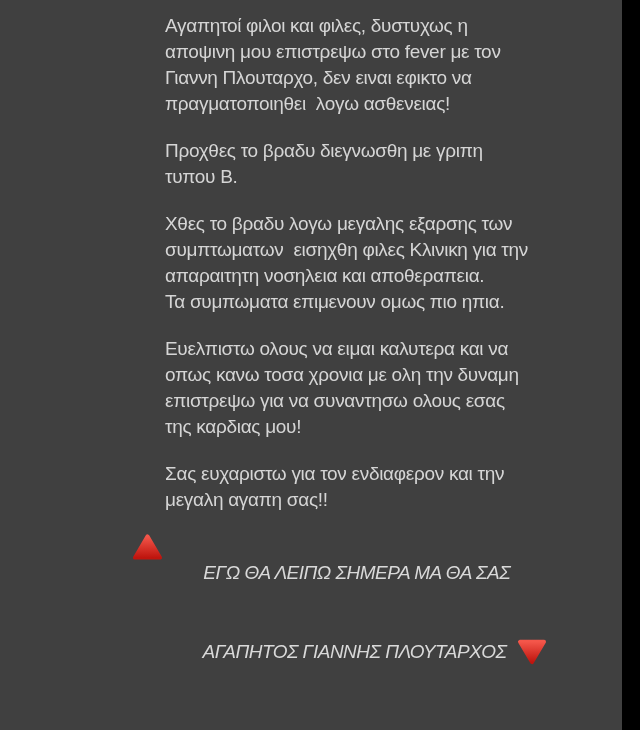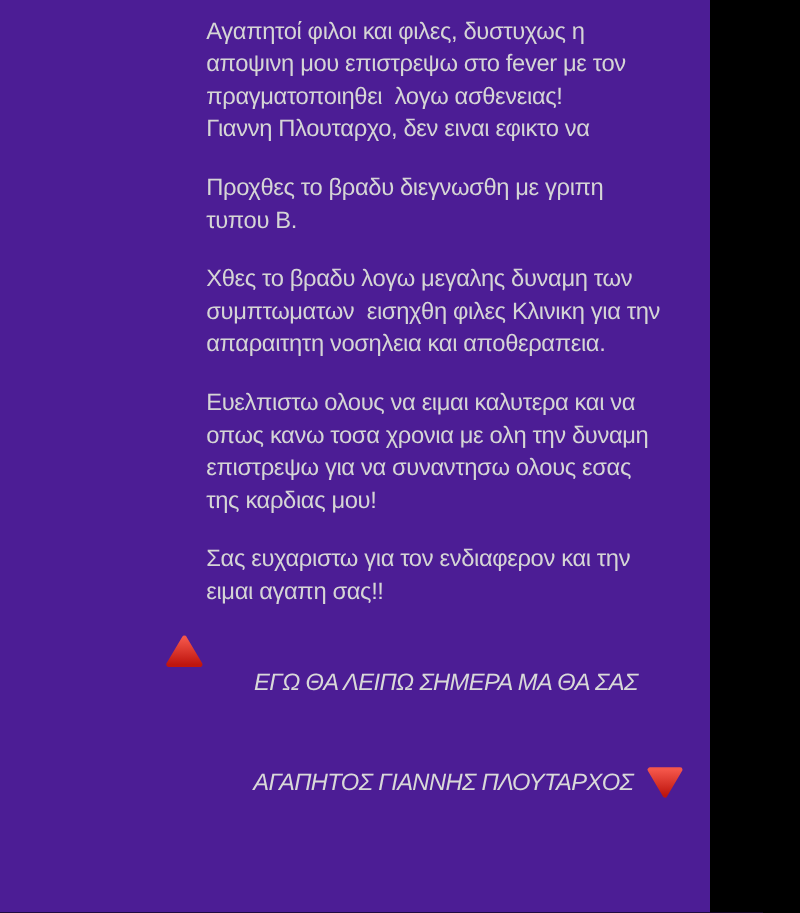--- a/index.html
+++ b/index.html
@@ -1,20 +1,20 @@
 <!DOCTYPE html>
 <html><head>
 <meta charset="utf-8">
 <style>
   html, body { margin: 0; padding: 0; background: #000; }
   .screen {
     position: relative;
-    width: 568px;
+    width: 622px;
     height: 730px;
-    background: #4c1d95;
+    background: #404040;
     overflow: hidden;
     font-family: "Liberation Sans", sans-serif;
   }
   .story {
     position: absolute;
     left: 165px;
     top: 13px;
   }
   .para {
     margin: 0 0 21px 0;
@@ -52,45 +52,46 @@
 </style>
 </head>
 <body>
 
 <div class="screen">
   <div class="story">
 
     <div class="para">
       <div class="line">Αγαπητοί φιλοι και φιλες, δυστυχως η</div>
       <div class="line">αποψινη μου επιστρεψω στο fever με τον</div>
+      <div class="line">Γιαννη Πλουταρχο, δεν ειναι εφικτο να</div>
       <div class="line">πραγματοποιηθει  λογω ασθενειας!</div>
-      <div class="line">Γιαννη Πλουταρχο, δεν ειναι εφικτο να</div>
     </div>
 
     <div class="para">
       <div class="line">Προχθες το βραδυ διεγνωσθη με γριπη</div>
       <div class="line">τυπου Β.</div>
     </div>
 
     <div class="para">
-      <div class="line">Χθες το βραδυ λογω μεγαλης δυναμη των</div>
+      <div class="line">Χθες το βραδυ λογω μεγαλης εξαρσης των</div>
       <div class="line">συμπτωματων  εισηχθη φιλες Κλινικη για την</div>
       <div class="line">απαραιτητη νοσηλεια και αποθεραπεια.</div>
+      <div class="line">Τα συμπωματα επιμενουν ομως πιο ηπια.</div>
     </div>
 
     <div class="para">
       <div class="line">Ευελπιστω ολους να ειμαι καλυτερα και να</div>
       <div class="line">οπως κανω τοσα χρονια με ολη την δυναμη</div>
       <div class="line">επιστρεψω για να συναντησω ολους εσας</div>
       <div class="line">της καρδιας μου!</div>
     </div>
 
     <div class="para">
       <div class="line">Σας ευχαριστω για τον ενδιαφερον και την</div>
-      <div class="line">ειμαι αγαπη σας!!</div>
+      <div class="line">μεγαλη αγαπη σας!!</div>
     </div>
 
     <div class="para caps">
       <div class="line with-up-triangle">
         <svg class="tri-up" viewBox="0 0 32 30" aria-hidden="true">
           <defs>
             <linearGradient id="gradUp" x1="0" y1="0" x2="0" y2="1">
               <stop offset="0" stop-color="#f4564a"></stop>
               <stop offset="1" stop-color="#bf150e"></stop>
             </linearGradient>

